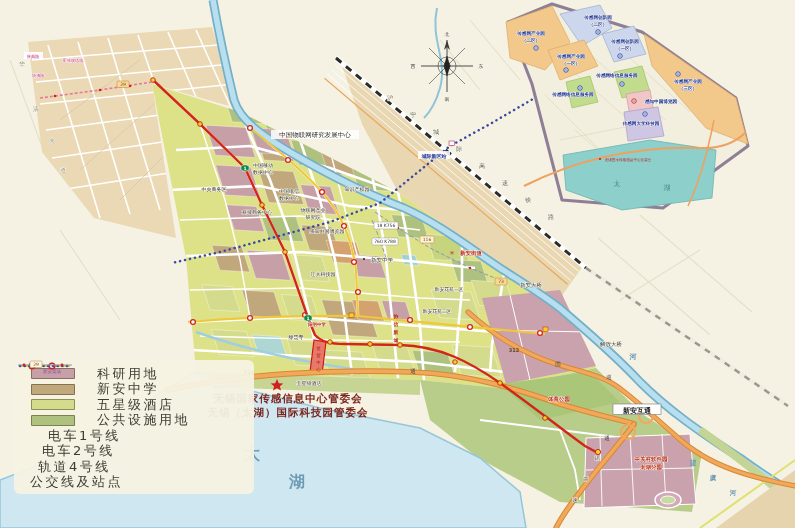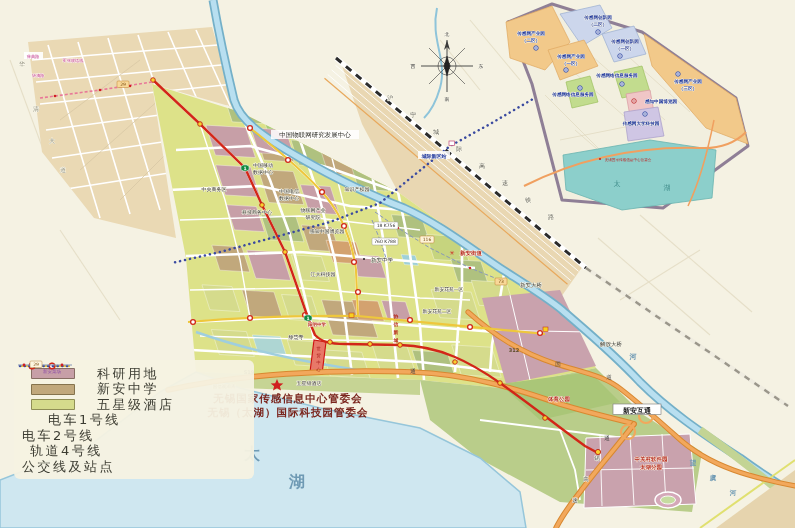--- a/index.html
+++ b/index.html
@@ -485,46 +485,50 @@
       </div>
   <div class="lrow">
         <span class="sw" style="background: rgb(193, 168, 124);"></span>
         <span class="llab">新安中学</span>
       </div>
   <div class="lrow">
         <span class="sw" style="background: rgb(213, 219, 140);"></span>
         <span class="llab">五星级酒店</span>
       </div>
   <div class="lrow">
+        <span class="sw" style="background: rgb(175, 193, 127);"></span>
+        <span class="llab">公共设施用地</span>
+      </div>
+  <div class="lrow">
     <svg class="lsvg" width="58" height="12">
       <line x1="4" y1="6" x2="54" y2="6" stroke="#d22618" stroke-width="2.2"></line>
       <circle cx="16" cy="6" r="2.8" fill="#f8d030" stroke="#c02010" stroke-width="1"></circle>
       <circle cx="36" cy="6" r="2.8" fill="#f8d030" stroke="#c02010" stroke-width="1"></circle>
     </svg>
     <span class="llab" style="margin-left:26px">电车1号线</span>
   </div>
   <div class="lrow">
     <svg class="lsvg" width="58" height="12">
       <line x1="4" y1="6" x2="54" y2="6" stroke="#eec73c" stroke-width="2.2"></line>
       <circle cx="16" cy="6" r="2.8" fill="#fff" stroke="#d02818" stroke-width="1.5"></circle>
       <circle cx="36" cy="6" r="2.8" fill="#fff" stroke="#d02818" stroke-width="1.5"></circle>
     </svg>
-    <span class="llab" style="margin-left:0">电车2号线</span>
+    <span class="llab" style="margin-left:20px">电车2号线</span>
   </div>
   <div class="lrow">
     <svg class="lsvg" width="58" height="12">
       <line x1="4" y1="6" x2="54" y2="6" stroke="#3a4aa0" stroke-width="2.6" stroke-dasharray="0.1 4.6" stroke-linecap="round"></line>
     </svg>
-    <span class="llab" style="margin-left:8px">轨道4号线</span>
+    <span class="llab" style="margin-left:16px">轨道4号线</span>
   </div>
   <div class="lrow">
     <svg class="lsvg" width="58" height="14">
       <line x1="2" y1="5" x2="56" y2="5" stroke="#8898b8" stroke-width="1"></line>
       <circle cx="8" cy="5" r="1.4" fill="#d02020"></circle>
           <circle cx="46" cy="5" r="1.4" fill="#d02020"></circle>
       <rect x="14" y="1" width="12" height="6.5" rx="1" fill="#fdf6e0" stroke="#b08040" stroke-width="0.5"></rect>
       <text x="20" y="6.2" font-size="4.5" fill="#7a4a10" text-anchor="middle">29</text>
       <text x="36" y="13" font-size="4.5" fill="#9050a8" text-anchor="middle">新安菜场</text>
     </svg>
-    <span class="llab" style="margin-left:0">公交线及站点</span>
+    <span class="llab" style="margin-left:8px">公交线及站点</span>
   </div>
 </div>
 </div>
 
 </body></html>

